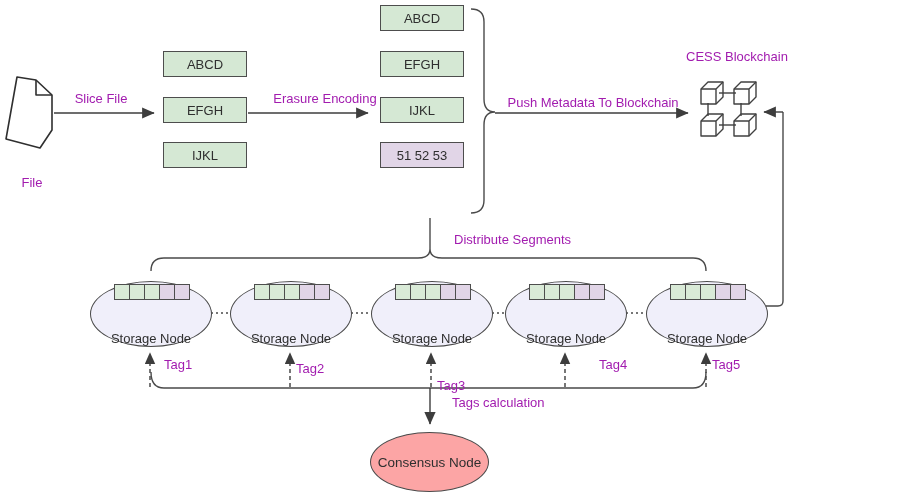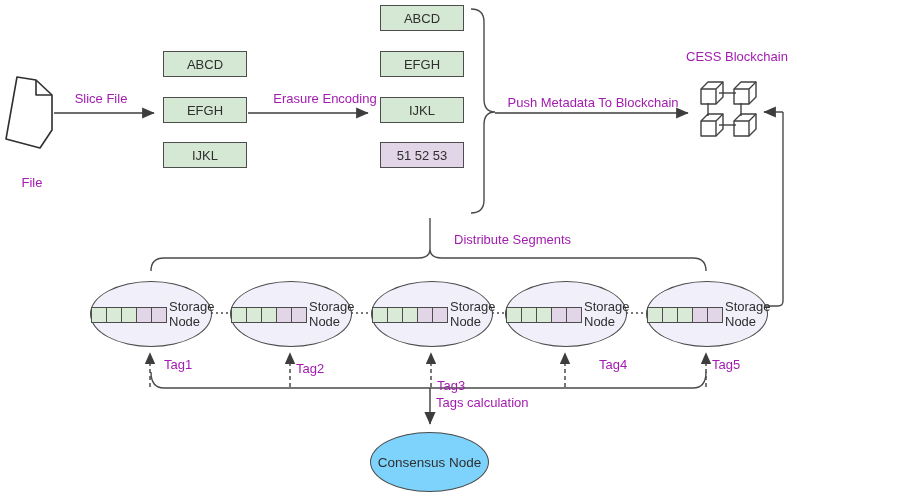--- a/index.html
+++ b/index.html
@@ -11,31 +11,31 @@
   .lbl{position:absolute;z-index:2;font-size:13px;line-height:15px;white-space:nowrap;color:#a21caf;}
   .lbl.center{text-align:center;}
   .box{
     position:absolute;z-index:2;width:82px;height:24px;border:1.5px solid #4d4d4d;
     display:flex;align-items:center;justify-content:center;font-size:13px;
   }
   .seg-data{background:#d5e8d4;}
   .seg-parity{background:#e1d5e7;}
   .node{
     position:absolute;z-index:2;width:120px;height:64px;border:1.5px solid #4a4a4a;
-    border-radius:50%;background:#f0effa;display:flex;flex-direction:row;
+    border-radius:50%;background:#f0effa;display:flex;flex-direction:column;
     align-items:center;justify-content:space-between;gap:3px;
   }
   .chips{display:flex;margin-top:2px;}
   .chip{width:14px;height:14px;border:1px solid #4d4d4d;margin-right:-1px;}
   .chip.g{background:#d9ead7;}
   .chip.p{background:#e1d5e7;}
   .node-label{font-size:13px;}
   .consensus{
     position:absolute;z-index:2;width:117px;height:58px;border:1.5px solid #4a4a4a;
-    border-radius:50%;background:#7dd3fc;display:flex;align-items:center;justify-content:center;
+    border-radius:50%;background:#fca5a5;display:flex;align-items:center;justify-content:center;
     font-size:13.5px;
   }
   .submit-lbl{font-size:12.4px;}
 </style>
 </head>
 <body>
 
 <div class="canvas">
 
   <svg class="lines" width="912" height="498" viewBox="0 0 912 498">
@@ -98,21 +98,21 @@
 
     <line x1="430" y1="388" x2="430" y2="424" stroke="#3d3d3d" stroke-width="1.4" marker-end="url(#ar)"></line>
   </svg>
 
   <div class="lbl" style="left:8px;top:146px;width:48px;text-align:center;margin-top:29px;">File</div>
   <div class="lbl center" style="left:55px;top:91px;width:92px;text-align:center;">Slice File</div>
   <div class="lbl center" style="left:250px;top:91px;width:112px;margin-left:19px;">Erasure Encoding</div>
   <div class="lbl center" style="left:497px;top:95px;width:192px;">Push Metadata To Blockchain</div>
   <div class="lbl center" style="left:678px;top:49px;width:118px;">CESS Blockchain</div>
   <div class="lbl" style="left:454px;top:232px;">Distribute Segments</div>
-  <div class="lbl" style="left:436px;top:395px;">Tags calculation</div>
+  <div class="lbl" style="left:452px;top:395px;">Tags calculation</div>
 
   <div class="box seg-data" style="left:163px;top:51px;">ABCD</div>
   <div class="box seg-data" style="left:163px;top:97px;">EFGH</div>
   <div class="box seg-data" style="left:163px;top:142px;">IJKL</div>
 
   <div class="box seg-data" style="left:380px;top:5px;">ABCD</div>
   <div class="box seg-data" style="left:380px;top:51px;">EFGH</div>
   <div class="box seg-data" style="left:380px;top:97px;">IJKL</div>
   <div class="box seg-parity" style="left:380px;top:142px;">51 52 53</div>
 

